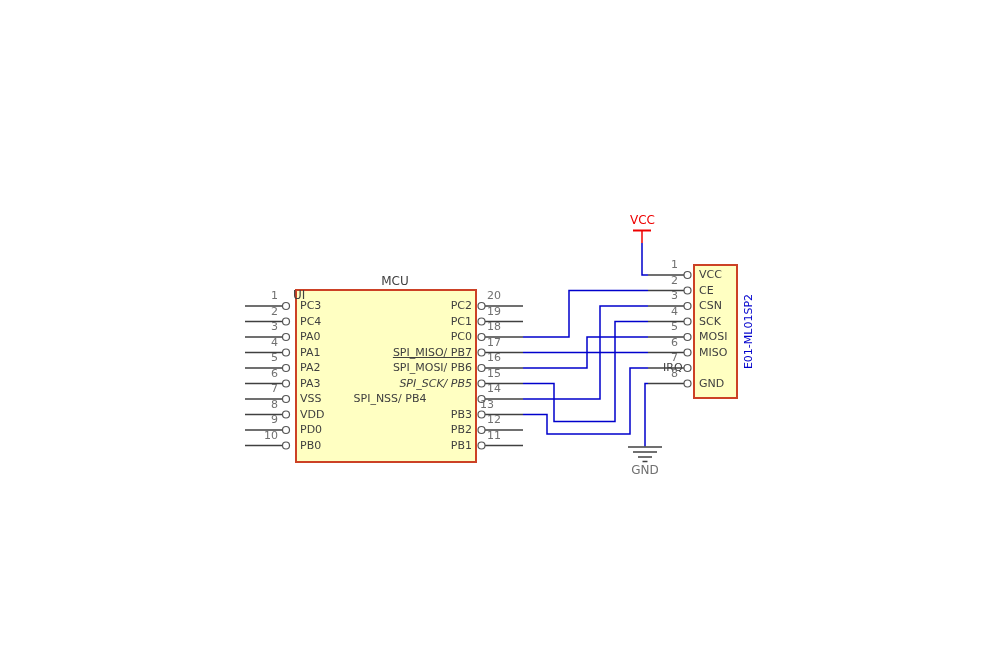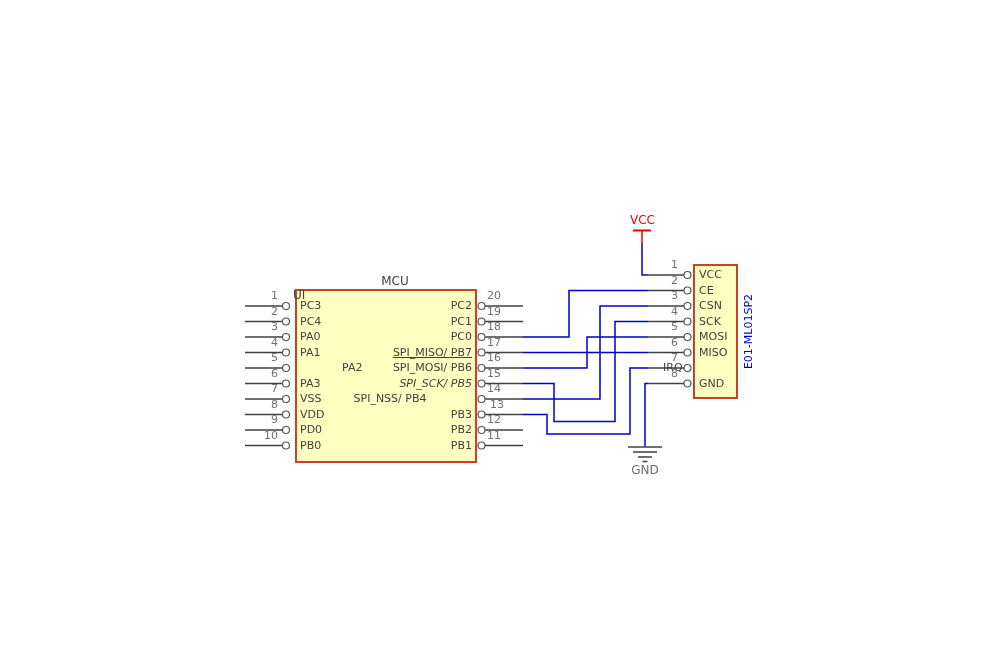--- a/index.html
+++ b/index.html
@@ -134,21 +134,21 @@
   <div class="box mod-box"></div>
   <div class="mod-name">E01-ML01SP2</div>
 
   <div class="vcc-lbl">VCC</div>
   <div class="gnd-lbl">GND</div>
 
   <div class="plbl" style="left:300px;top:299px;">PC3</div>
   <div class="plbl" style="left:300px;top:314.5px;">PC4</div>
   <div class="plbl" style="left:300px;top:330px;">PA0</div>
   <div class="plbl" style="left:300px;top:345.5px;">PA1</div>
-  <div class="plbl" style="left:300px;top:361px;margin-left:42px;">PA2</div>
+  <div class="plbl" style="left:300px;top:361px;">PA2</div>
   <div class="plbl" style="left:300px;top:376.5px;">PA3</div>
   <div class="plbl" style="left:300px;top:392px;">VSS</div>
   <div class="plbl" style="left:300px;top:407.5px;">VDD</div>
   <div class="plbl" style="left:300px;top:423px;">PD0</div>
   <div class="plbl" style="left:300px;top:438.5px;">PB0</div>
 
   <div class="pnum nr" style="left:242px;top:290px;">1</div>
   <div class="pnum nr" style="left:242px;top:305.5px;">2</div>
   <div class="pnum nr" style="left:242px;top:321px;">3</div>
   <div class="pnum nr" style="left:242px;top:336.5px;">4</div>
@@ -170,21 +170,21 @@
   <div class="plbl pr" style="left:340px;top:423px;">PB2</div>
   <div class="plbl pr" style="left:340px;top:438.5px;">PB1</div>
 
   <div class="pnum nl" style="left:487px;top:290px;">20</div>
   <div class="pnum nl" style="left:487px;top:305.5px;">19</div>
   <div class="pnum nl" style="left:487px;top:321px;">18</div>
   <div class="pnum nl" style="left:487px;top:336.5px;">17</div>
   <div class="pnum nl" style="left:487px;top:352px;">16</div>
   <div class="pnum nl" style="left:487px;top:367.5px;">15</div>
   <div class="pnum nl" style="left:487px;top:383px;">14</div>
-  <div class="pnum nl" style="left:490px;top:398.5px;">13</div>
+  <div class="pnum nl" style="left:480px;top:398.5px;">13</div>
   <div class="pnum nl" style="left:487px;top:414px;">12</div>
   <div class="pnum nl" style="left:487px;top:429.5px;">11</div>
 
   <div class="plbl" style="left:699px;top:268px;">VCC</div>
   <div class="plbl" style="left:699px;top:283.5px;">CE</div>
   <div class="plbl" style="left:699px;top:299px;">CSN</div>
   <div class="plbl" style="left:699px;top:314.5px;">SCK</div>
   <div class="plbl" style="left:699px;top:330px;">MOSI</div>
   <div class="plbl" style="left:699px;top:345.5px;">MISO</div>
   <div class="plbl" style="left:663px;top:361px;text-align:center;">IRQ</div>

